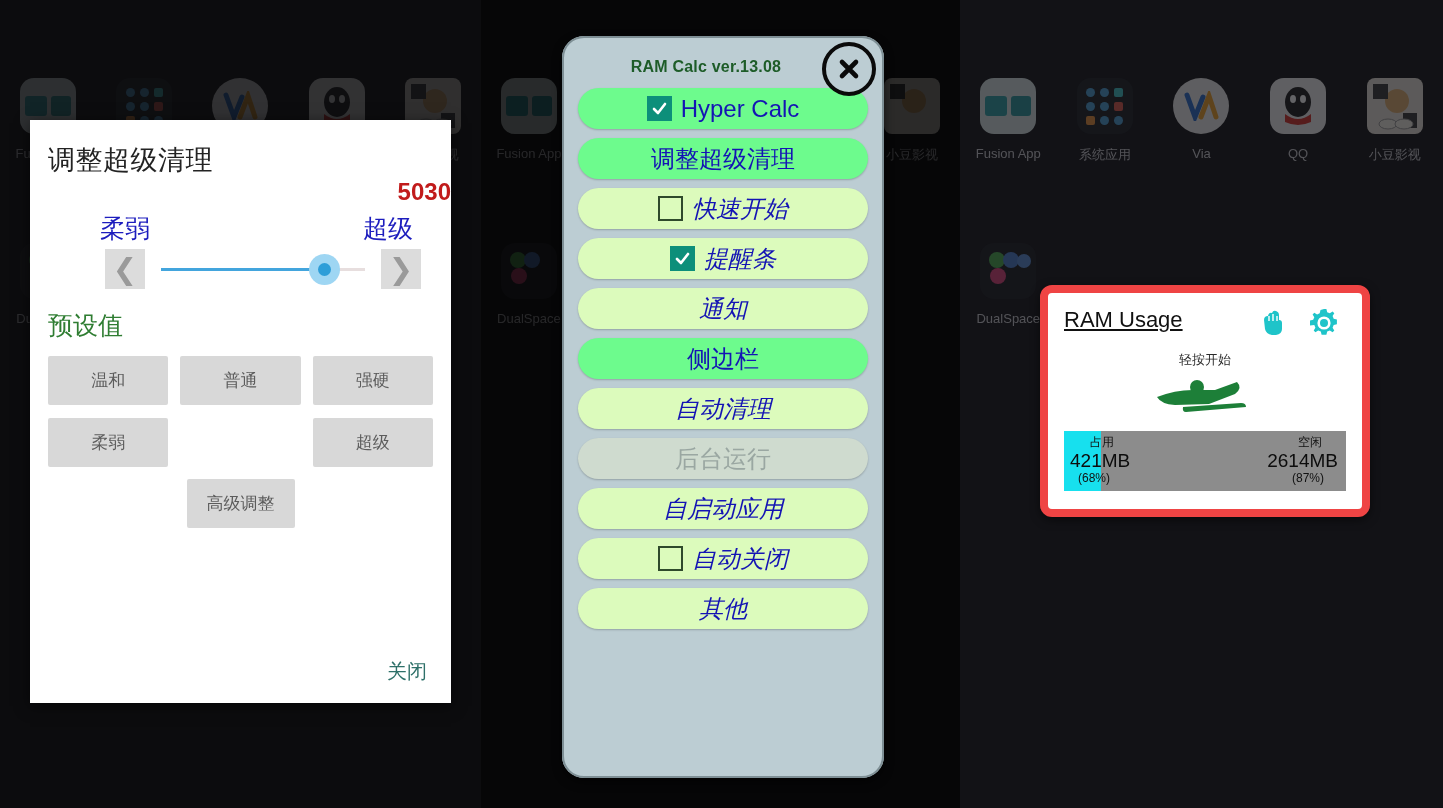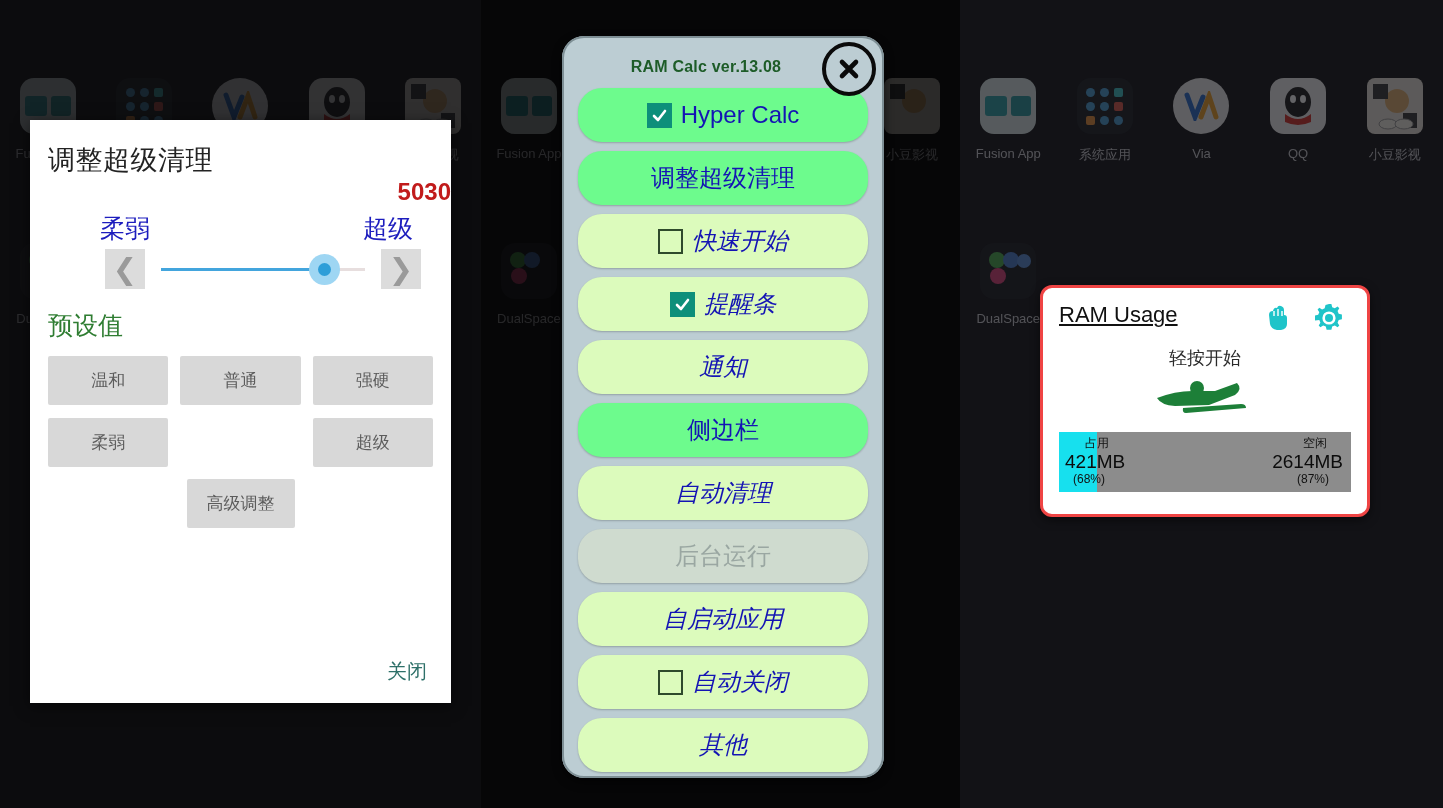--- a/index.html
+++ b/index.html
@@ -264,21 +264,21 @@
     border: 4px solid #0a0a0a;
     background: #bccdd3;
     display: flex;
     align-items: center;
     justify-content: center;
     cursor: pointer;
   }
   .close-circle svg { display: block; }
   .pill-list { display: flex; flex-direction: column; gap: 9px; }
   .pill {
-    height: 54px;
+    height: 41px;
     border-radius: 24px;
     display: flex;
     align-items: center;
     justify-content: center;
     gap: 9px;
     font-size: 24px;
     color: #1414b4;
     cursor: pointer;
     box-shadow: 0 1px 2px rgba(0,0,0,0.22);
   }
@@ -302,40 +302,40 @@
   
   
   
   #ram-widget {
     position: absolute;
     left: 80px;
     top: 285px;
     width: 330px;
     height: 232px;
     background: #ffffff;
-    border: 3px solid #ef4444;
+    border: 8px solid #ef4444;
     border-radius: 12px;
     box-sizing: border-box;
     padding: 14px 16px 14px 16px;
     box-shadow: 0 3px 10px rgba(0,0,0,0.5);
   }
   .rw-top {
     display: flex;
     align-items: flex-start;
     justify-content: space-between;
   }
   .rw-title {
     font-size: 22px;
     color: #111;
     text-decoration: underline;
   }
   .rw-icons { display: flex; align-items: center; gap: 22px; padding-right: 6px;}
   .rw-hint {
     text-align: center;
-    font-size: 18px;
+    font-size: 13px;
     color: #2a2a2a;
     margin-top: 8px;
   }
   .rw-figure {
     height: 52px;
     display: flex;
     align-items: center;
     justify-content: center;
     margin-top: 2px;
   }

